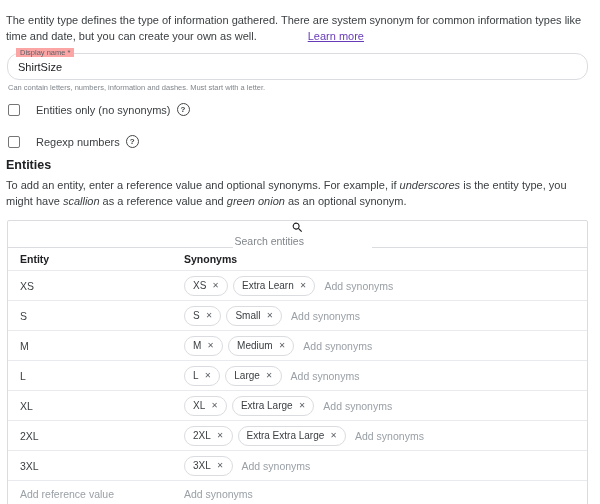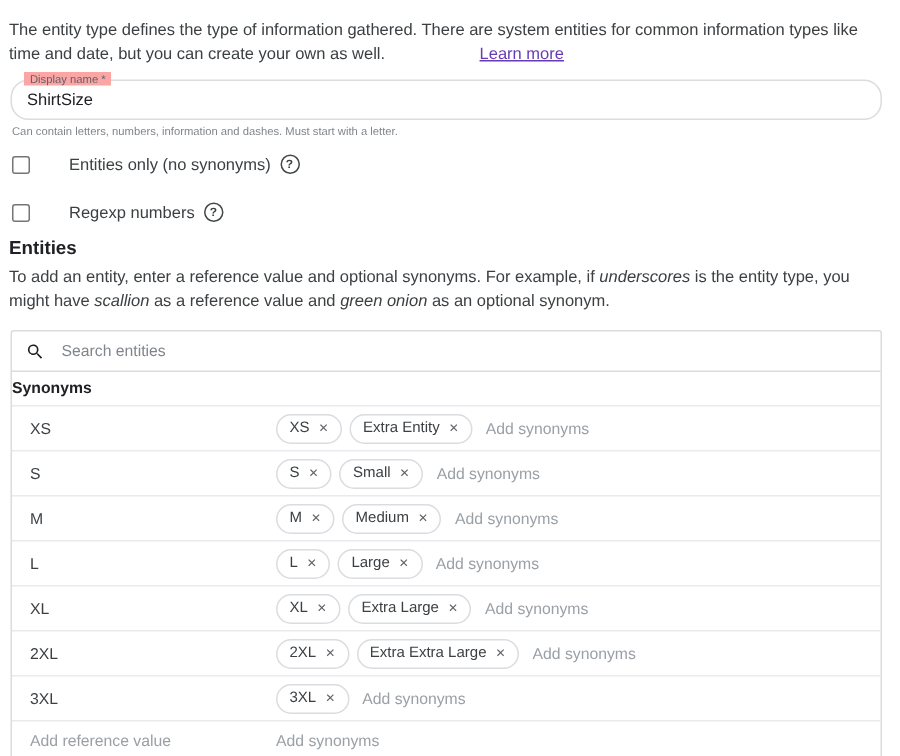--- a/index.html
+++ b/index.html
@@ -16,21 +16,21 @@
   .intro {
     margin: 0 0 5px 0;
     font-size: 11px;
     line-height: 16px;
     color: #3c4043;
   }
   .intro a {
     color: #673ab7;
     text-decoration: underline;
     cursor: pointer;
-    margin-left: 19px;
+    margin-left: 7px;
     padding-left: 44px;
   }
 
   
   .field-wrap { position: relative; margin: 9px 0 0 1px; }
   .field {
     border: 1px solid #dadce0;
     border-radius: 12px;
     height: 27px;
     display: flex;
@@ -72,21 +72,21 @@
   .cb-row.second { margin-top: 19px; }
   .checkbox {
     width: 10px; height: 10px;
     border: 1.5px solid #757575;
     border-radius: 2px;
     background: #fff;
     margin-left: 2px;
     flex: 0 0 auto;
     cursor: pointer;
   }
-  .cb-label { margin-left: 26px; font-size: 11px; color: #3c4043; }
+  .cb-label { margin-left: 16px; font-size: 11px; color: #3c4043; }
   .help-icon {
     display: inline-flex; align-items: center; justify-content: center;
     width: 11px; height: 11px;
     border: 1px solid #444746;
     border-radius: 50%;
     font-size: 8px; font-weight: bold; color: #3c4043;
     margin-left: 6px;
     cursor: pointer;
     flex: 0 0 auto;
   }
@@ -112,20 +112,21 @@
     margin: 11px 0 0 1px;
     border: 1px solid #dadce0;
     border-radius: 2px;
     background: #fff;
   }
   .search-row {
     display: flex; align-items: center;
     height: 26px;
     border-bottom: 1px solid #dadce0;
     padding: 0 9px;
+    flex-direction: column;
   }
   .search-row svg { flex: 0 0 auto; }
   .search-row input {
     border: none; outline: none;
     flex: 1;
     margin-left: 9px;
     font-family: "Liberation Sans", sans-serif;
     font-size: 10.5px;
     color: #202124;
   }
@@ -178,21 +179,21 @@
     font-size: 10.5px;
     color: #9aa0a6;
   }
   .add-row .col-syn { color: #9aa0a6; }
 </style>
 </head>
 <body>
 
 <div class="page">
 
-  <p class="intro"><span>The entity type defines the type of information gathered. There are system entities for common information types like time and date, but you can create your own as well.</span><a href="#">Learn more</a></p>
+  <p class="intro"><span>The entity type defines the type of information gathered. There are system synonym for common information types like time and date, but you can create your own as well.</span><a href="#">Learn more</a></p>
 
   <div class="field-wrap">
     <span class="field-label">Display name *</span>
     <div class="field">
       <input type="text" value="ShirtSize" style="">
     </div>
   </div>
   <div class="helper">Can contain letters, numbers, information and dashes. Must start with a letter.</div>
 
   <div class="cb-row first">
@@ -212,33 +213,34 @@
 
   <div class="entities-table">
     <div class="search-row">
       <svg width="13" height="13" viewBox="0 0 24 24">
         <path d="M15.5 14h-.79l-.28-.27a6.5 6.5 0 1 0-.7.7l.27.28v.79l5 4.99L20.49 19l-4.99-5zm-6 0A4.5 4.5 0 1 1 14 9.5 4.5 4.5 0 0 1 9.5 14z" fill="#202124"></path>
       </svg>
       <input type="text" placeholder="Search entities" style="">
     </div>
 
     <div class="header-row">
+      <div class="col-entity">Entity</div>
       <div class="col-syn">Synonyms</div>
     </div>
 
     <div id="table-body">
   <div class="data-row">
     <div class="col-entity">XS</div>
     <div class="col-syn">
             <span class="chip">
               <span>XS</span>
               <span class="chip-x">✕</span>
             </span>
             <span class="chip">
-              <span>Extra Entity</span>
+              <span>Extra Learn</span>
               <span class="chip-x">✕</span>
             </span>
             <span class="add-syn">Add synonyms</span>
           </div>
   </div>
 
   <div class="data-row">
     <div class="col-entity">S</div>
     <div class="col-syn">
             <span class="chip">

